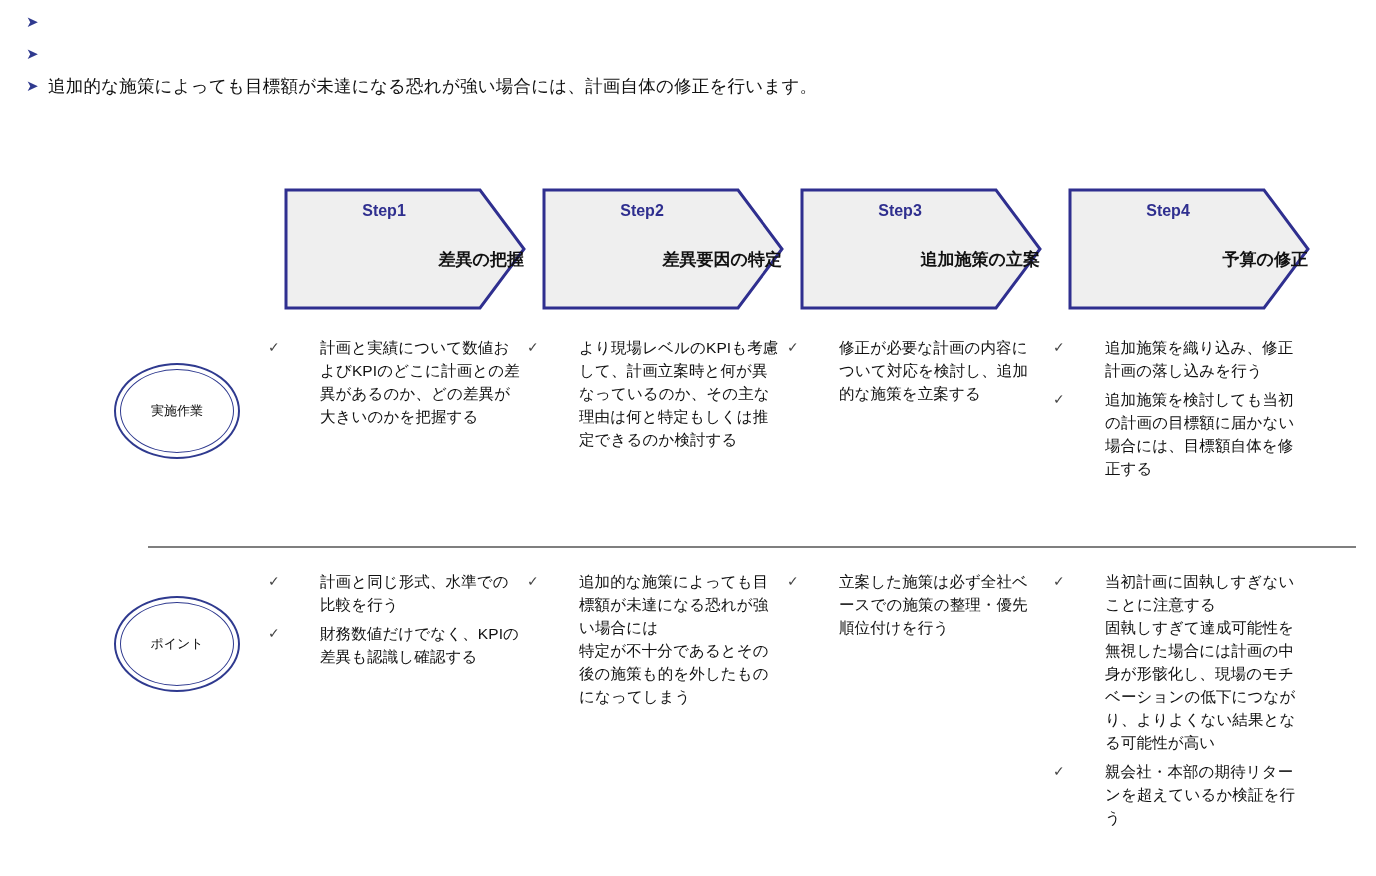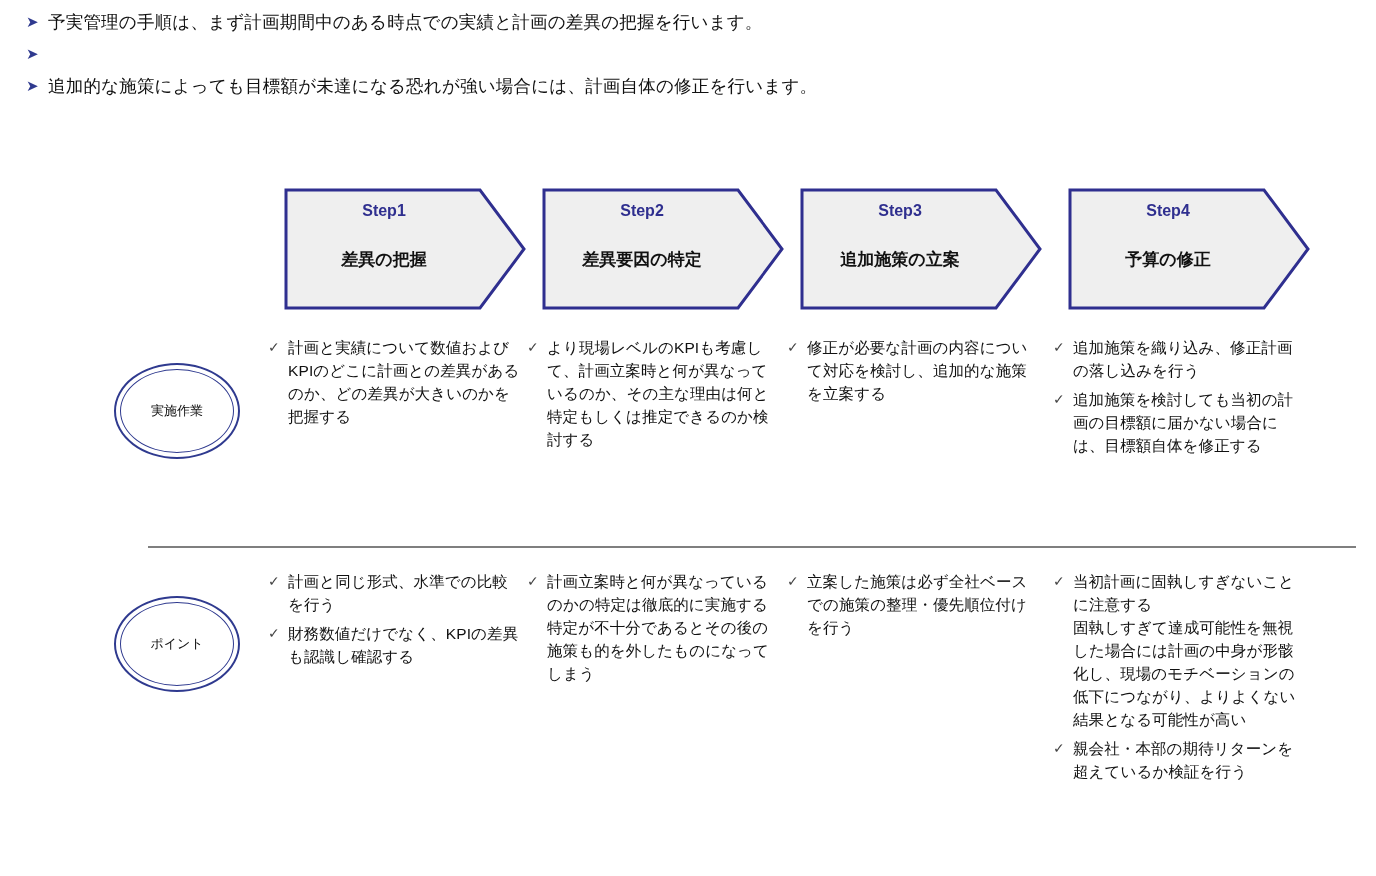--- a/index.html
+++ b/index.html
@@ -67,24 +67,25 @@
     text-align: center;
     font-size: 16px;
     font-weight: bold;
     color: #2f2f8f;
   }
   .chev-sub {
     position: absolute;
     top: 60px;
     left: 0;
     width: 200px;
-    text-align: center;
+    text-align: right;
     font-size: 17px;
     font-weight: bold;
     color: #111111;
+    padding-left: 40px;
   }
 
   
   .row-label {
     position: absolute;
     width: 126px;
     height: 96px;
     border: 2px solid #2f3a8f;
     border-radius: 50%;
     box-sizing: border-box;
@@ -120,39 +121,39 @@
     width: 20px;
     color: #444444;
     font-size: 14px;
     line-height: 23px;
   }
   .check-text {
     font-size: 15.5px;
     line-height: 23px;
     color: #111111;
     letter-spacing: 0.1px;
+    margin-left: 32px;
   }
 
   
   .divider {
     position: absolute;
     left: 148px;
     top: 546px;
     width: 1208px;
     height: 2px;
     background: #7f7f7f;
   }
 </style>
 </head>
 <body>
 
 <div class="bullets">
   <div class="bullet-row">
     <div class="bullet-mark">➤</div>
-    <div class="bullet-text">予実管理の手順は、まず計画期間中のある時点での実績と計画の差異の把握を行います。</div>
   </div>
   <div class="bullet-row">
     <div class="bullet-mark">➤</div>
   </div>
   <div class="bullet-row">
     <div class="bullet-mark">➤</div>
     <div class="bullet-text">追加的な施策によっても目標額が未達になる恐れが強い場合には、計画自体の修正を行います。</div>
   </div>
 </div>
 
@@ -243,21 +244,21 @@
   </div>
   <div class="check-item">
     <div class="check-mark">✓</div>
     <div class="check-text">財務数値だけでなく、KPIの差異も認識し確認する</div>
   </div>
 </div>
 
 <div class="col" style="left:527px; top:570px;">
   <div class="check-item">
     <div class="check-mark">✓</div>
-    <div class="check-text" style="white-space:pre-wrap;">計画立案時と何が異なっているのかの特定は徹底的に実施する
+    <div class="check-text" style="white-space:pre-wrap;">追加的な施策によっても目標額が未達になる恐れが強い場合には
 特定が不十分であるとその後の施策も的を外したものになってしまう</div>
   </div>
 </div>
 
 <div class="col" style="left:787px; top:570px;">
   <div class="check-item">
     <div class="check-mark">✓</div>
     <div class="check-text">立案した施策は必ず全社ベースでの施策の整理・優先順位付けを行う</div>
   </div>
 </div>

